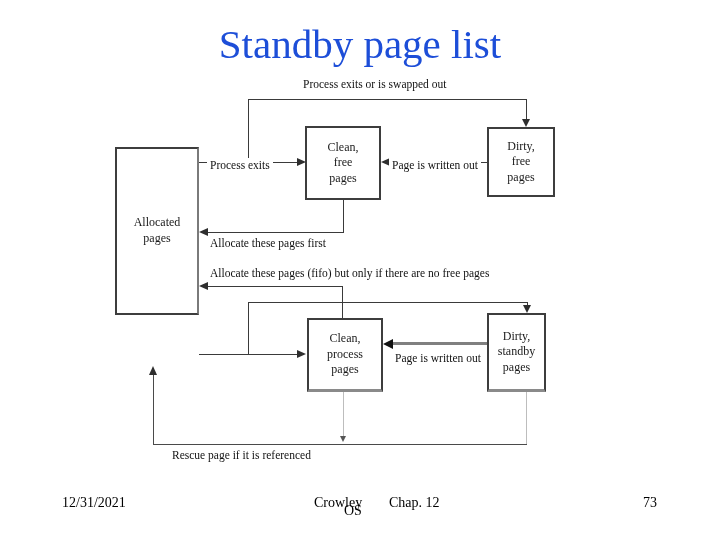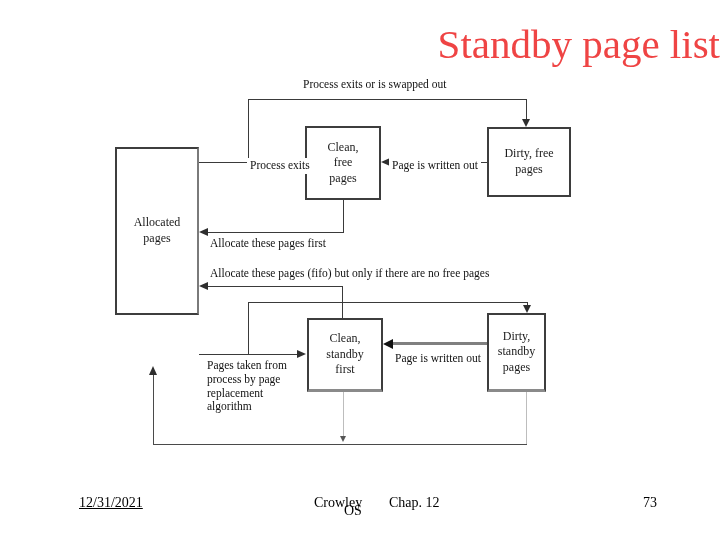--- a/index.html
+++ b/index.html
@@ -2,22 +2,22 @@
 <html><head>
 <meta charset="utf-8">
 <style>
   html,body{margin:0;padding:0;background:#888;}
   .slide{
     position:relative;width:720px;height:540px;background:#ffffff;
     font-family:"Liberation Serif", serif;color:#1a1a1a;overflow:hidden;
     outline:1px solid #cccccc;
   }
   .title{
-    position:absolute;left:0;right:0;top:20px;text-align:right;
-    font-size:41px;letter-spacing:0px;color:#ef4444;
+    position:absolute;left:0;right:0;top:20px;text-align:center;
+    font-size:41px;letter-spacing:0px;color:#1d4ed8;
   }
   
   .box{
     position:absolute;box-sizing:border-box;background:#fff;
     border:2px solid #3d3d3d;display:flex;align-items:center;justify-content:center;
     text-align:center;font-size:12px;line-height:1.3;padding:14px;
   }
   .box.shadow-b{border-bottom:3px solid #8a8a8a;}
   .box.shadow-r{border-right:2px solid #7a7a7a;}
   
@@ -52,26 +52,26 @@
   <div class="title">Standby page list</div>
 
   <div class="box shadow-r" style="left:115px;top:147px;width:84px;height:168px;">
     <span>Allocated pages</span>
   </div>
 
   <div class="box" style="left:305px;top:126px;width:76px;height:74px;">
     <span>Clean, free pages</span>
   </div>
 
-  <div class="box" style="left:487px;top:127px;width:84px;height:70px;">
+  <div class="box" style="left:487px;top:127px;width:68px;height:70px;">
     <span>Dirty, free pages</span>
   </div>
 
   <div class="box shadow-b" style="left:307px;top:318px;width:76px;height:74px;">
-    <span>Clean, standby first</span>
+    <span>Clean, process pages</span>
   </div>
 
   <div class="box shadow-b" style="left:487px;top:313px;width:59px;height:79px;">
     <span>Dirty, standby pages</span>
   </div>
 
   <div class="hl" style="left:248px;top:99px;width:279px;"></div>
   <div class="vl" style="left:248px;top:99px;height:64px;"></div>
   <div class="vl" style="left:526px;top:99px;height:22px;"></div>
   <div class="ar down" style="left:522px;top:119px;"></div>
@@ -103,32 +103,32 @@
 
   <div class="vl faint" style="left:343px;top:392px;height:45px;"></div>
   <div class="ar down small" style="left:340px;top:436px;"></div>
   <div class="vl faint" style="left:526px;top:392px;height:52px;"></div>
   <div class="hl" style="left:153px;top:444px;width:374px;background:#4a4a4a;"></div>
   <div class="vl" style="left:153px;top:375px;height:69px;background:#4a4a4a;"></div>
   <div class="ar up" style="left:149px;top:366px;"></div>
 
   <div class="elabel" style="left:303px;top:78px;">Process exits or is swapped out</div>
 
-  <div class="elabel bg" style="left:207px;top:158px;margin-left:40px;">Process exits</div>
+  <div class="elabel bg" style="left:207px;top:158px;">Process exits</div>
 
   <div class="elabel bg" style="left:389px;top:158px;">Page is written out</div>
 
   <div class="elabel" style="left:210px;top:237px;">Allocate these pages first</div>
 
   <div class="elabel" style="left:210px;top:267px;">Allocate these pages (fifo) but only if there are no free pages</div>
 
-  <div class="elabel wrap bg" style="left:204px;top:358px;width:94px;">Pages taken from process by page replacement algorithm</div>
 
   <div class="elabel bg" style="left:392px;top:351px;">Page is written out</div>
 
+  <div class="elabel" style="left:172px;top:449px;">Rescue page if it is referenced</div>
 
-  <div class="footer-item" style="left:79px;text-decoration:underline;">12/31/2021</div>
+  <div class="footer-item" style="left:62px;">12/31/2021</div>
   <div class="footer-item" style="left:278px;margin-left:36px;">Crowley</div>
   <div class="footer-item" style="left:344px;margin-top:8px;">OS</div>
   <div class="footer-item" style="left:389px;">Chap. 12</div>
   <div class="footer-item" style="left:643px;">73</div>
 
 </div>
 
 </body></html>

